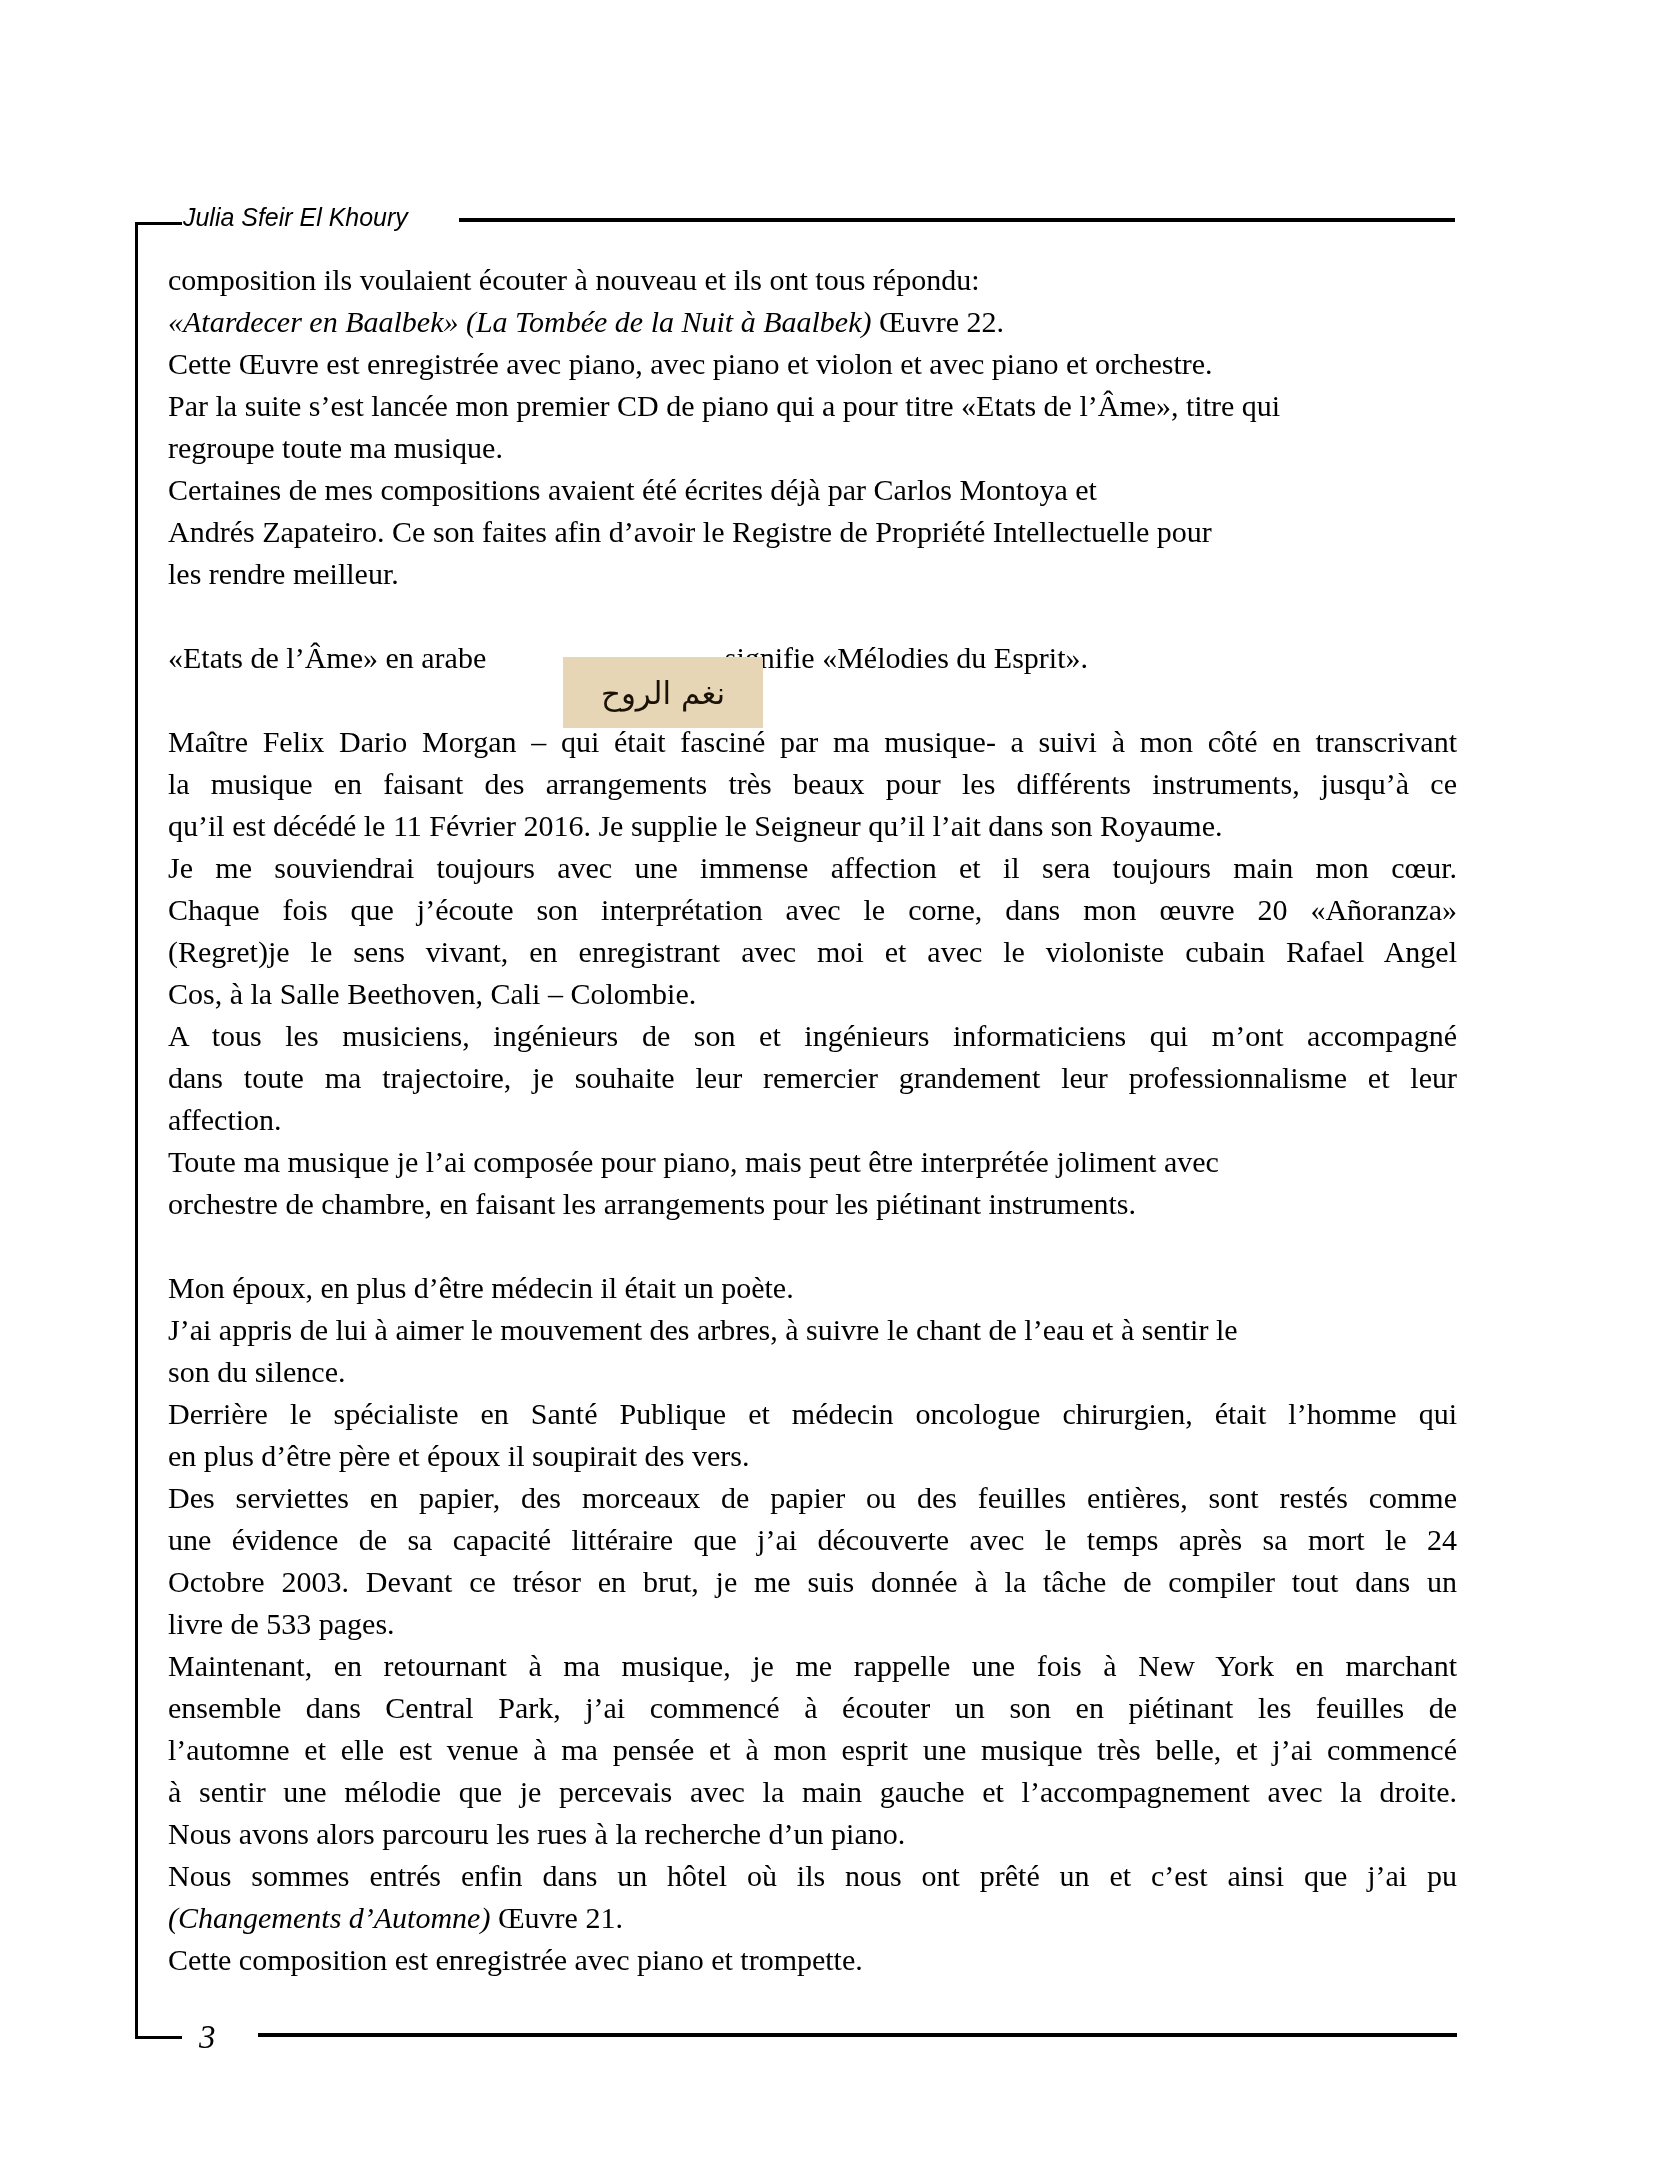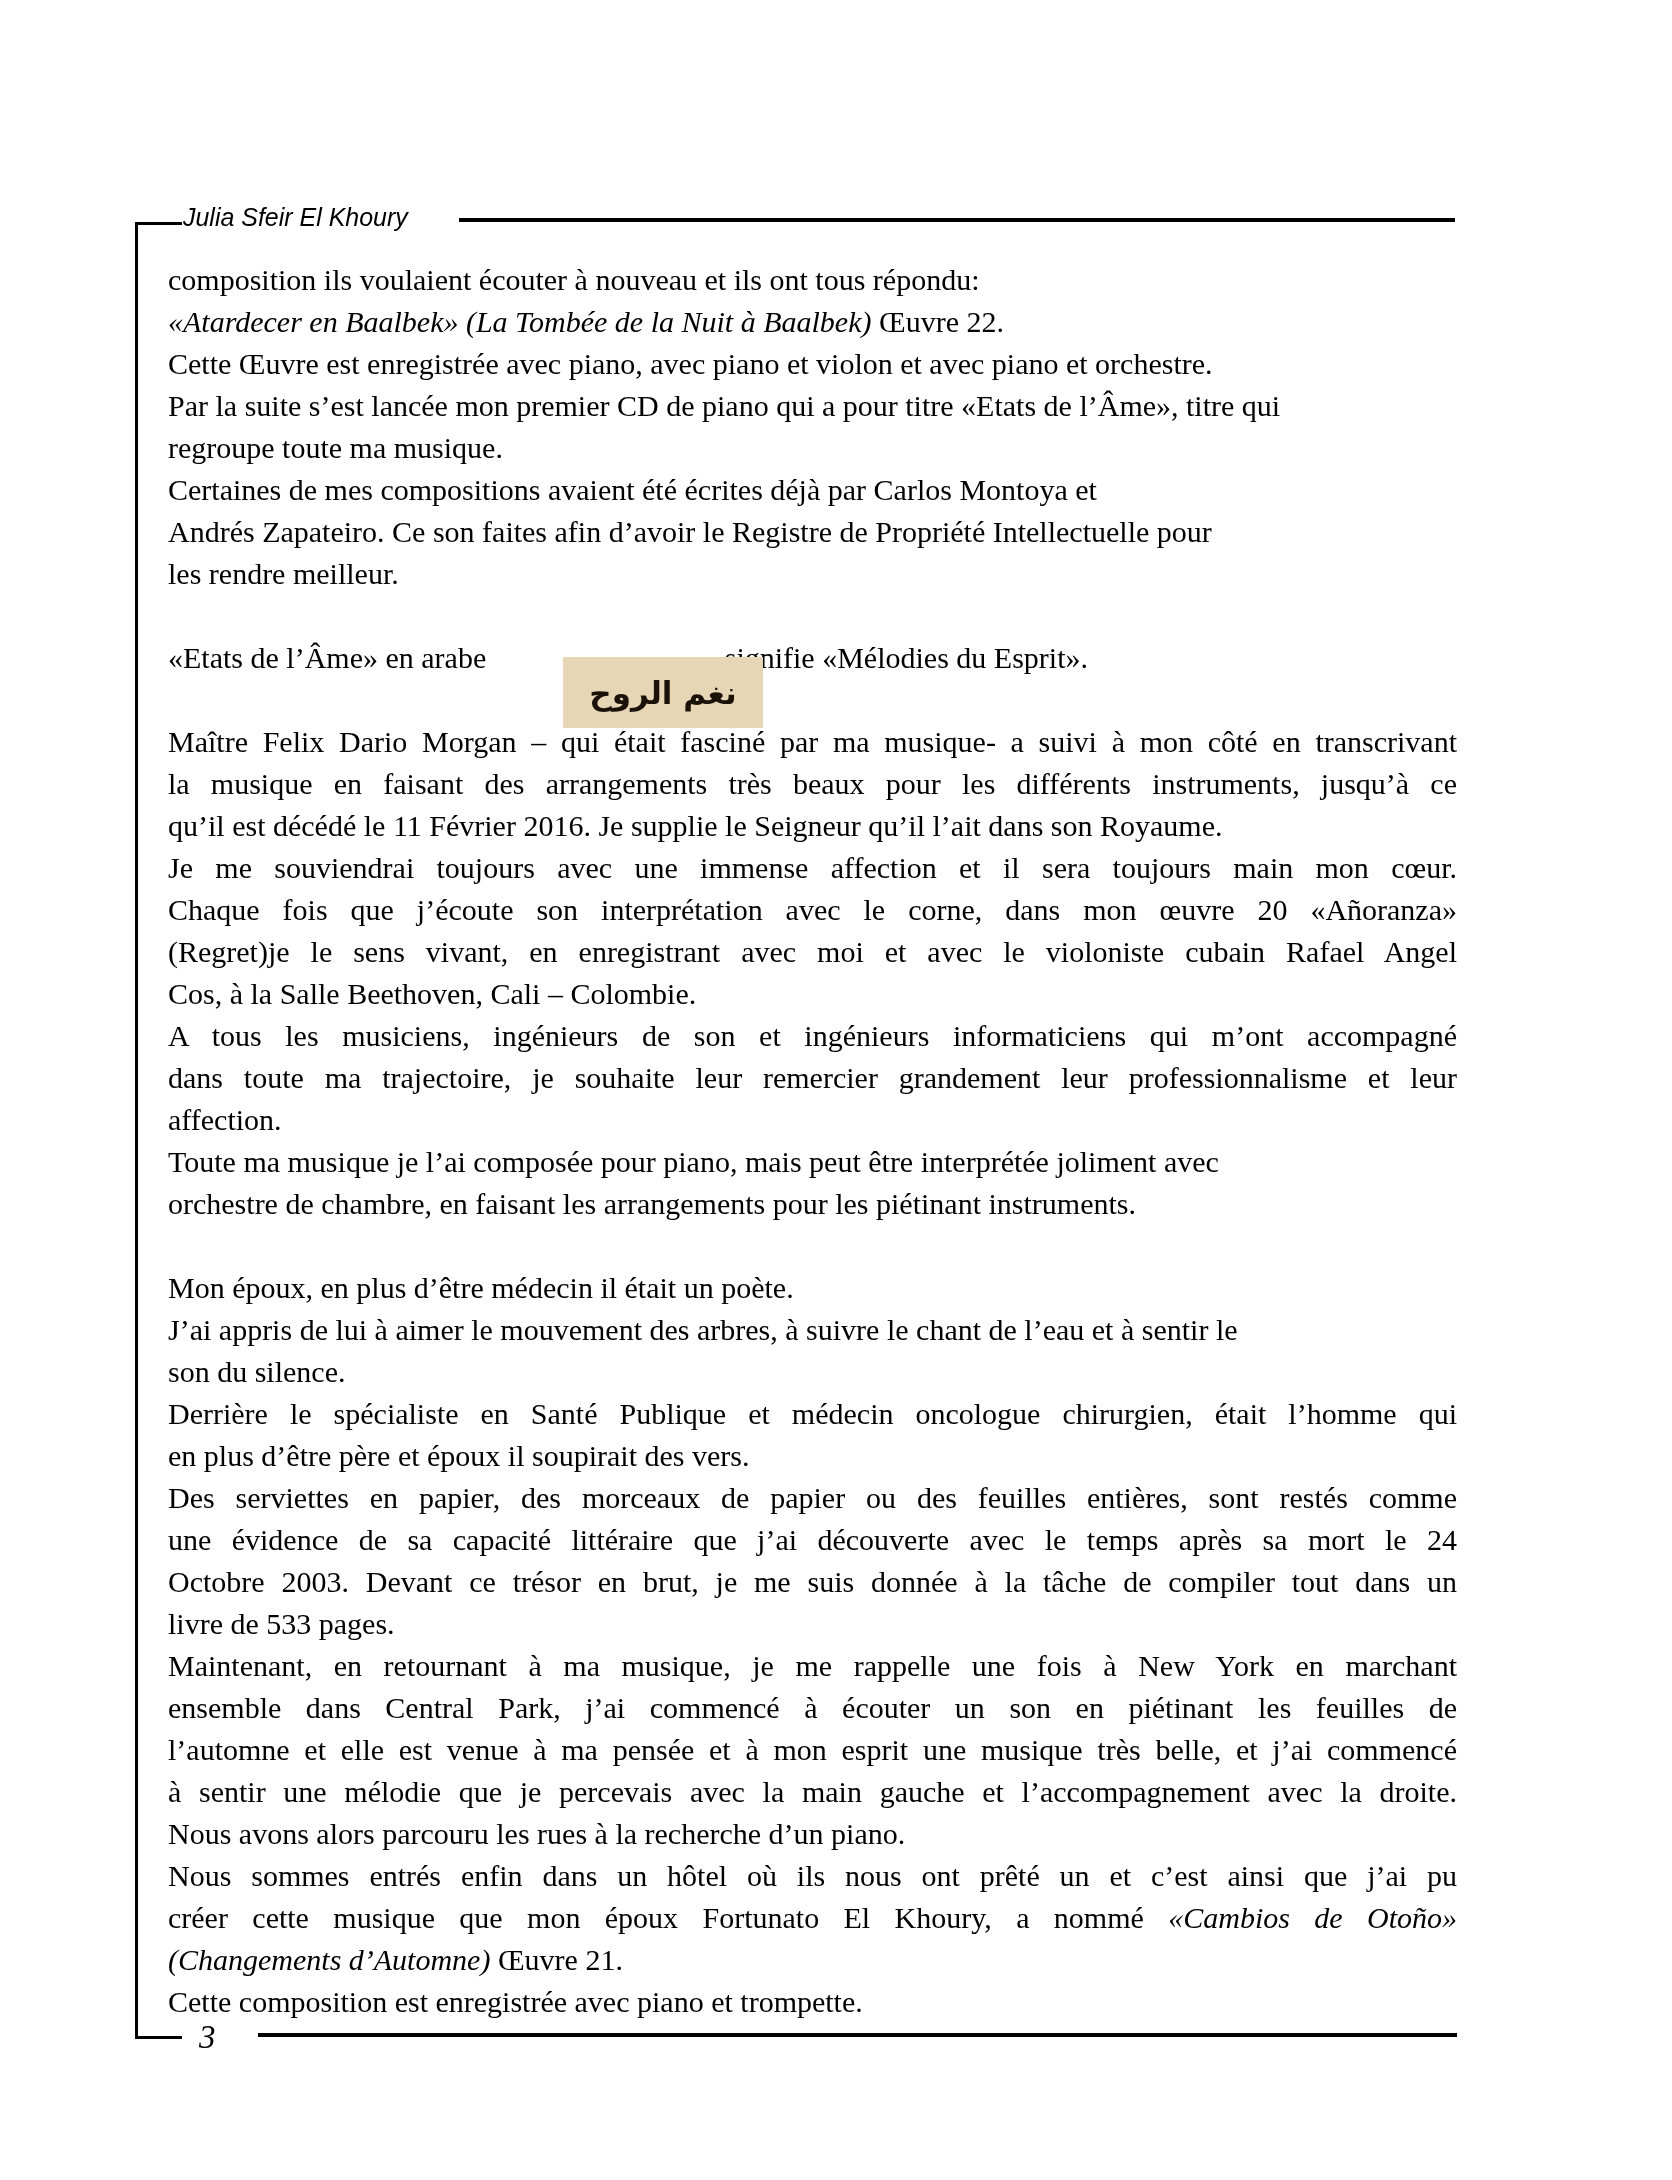--- a/index.html
+++ b/index.html
@@ -9,21 +9,21 @@
   .hdr-name { position: absolute; left: 183px; top: 202px; font-family: "Liberation Sans", sans-serif; font-style: italic; font-size: 26px; line-height: 31px; white-space: nowrap; transform: scaleX(0.96); transform-origin: left center; }
   .hdr-line { position: absolute; left: 459px; top: 218px; width: 996px; height: 3.7px; background: #000; }
   .ftr-stub { position: absolute; left: 135px; top: 2036px; width: 47px; height: 2.8px; background: #000; }
   .ftr-num { position: absolute; left: 199px; top: 2019px; font-family: "Liberation Serif", serif; font-style: italic; font-size: 33px; line-height: 37px; }
   .ftr-line { position: absolute; left: 258px; top: 2033px; width: 1199px; height: 3.7px; background: #000; }
   .body-text { position: absolute; left: 168px; top: 259px; width: 1289px; font-family: "Liberation Serif", serif; font-size: 30px; }
   .ln { height: 42px; line-height: 42px; white-space: nowrap; overflow: visible; text-align: left; }
   .ln.just { text-align: justify; text-align-last: justify; white-space: normal; }
   .ln .it { font-style: italic; }
   .arabic-img { position: absolute; left: 563px; top: 657px; width: 200px; height: 71px; background: #e6d6b6; display: flex; align-items: center; justify-content: center; }
-  .arabic-img span { font-family: "DejaVu Sans", sans-serif; font-weight: bold; font-size: 31px; color: #1a1208; direction: rtl; letter-spacing: 0.9px; }
+  .arabic-img span { font-family: "DejaVu Sans", sans-serif; font-weight: normal; font-size: 31px; color: #1a1208; direction: rtl; letter-spacing: 0.9px; }
   .inline-gap { display: inline-block; width: 231px; }
 </style>
 </head>
 <body>
 
 <div class="frame-v"></div>
 <div class="hdr-stub"></div>
 <div class="hdr-name">Julia Sfeir El Khoury</div>
 <div class="hdr-line"></div>
 
@@ -60,21 +60,20 @@
     <div class="ln just"><span>Des serviettes en papier,  des morceaux de papier ou des feuilles entières, sont restés comme</span></div>
     <div class="ln just"><span>une évidence de sa capacité littéraire que j’ai découverte avec le temps après sa mort le 24</span></div>
     <div class="ln just"><span>Octobre 2003. Devant ce trésor  en brut, je me suis donnée à la tâche de compiler tout dans un</span></div>
     <div class="ln"><span>livre de 533 pages.</span></div>
     <div class="ln just"><span>Maintenant, en retournant à ma musique, je me rappelle une fois à New York en marchant</span></div>
     <div class="ln just"><span>ensemble dans Central Park, j’ai commencé à écouter un son en piétinant les feuilles de</span></div>
     <div class="ln just"><span>l’automne et elle est venue à ma pensée et à mon esprit une musique très belle, et j’ai commencé</span></div>
     <div class="ln just"><span>à sentir une mélodie que je percevais avec la main gauche et l’accompagnement avec la droite.</span></div>
     <div class="ln"><span>Nous avons alors parcouru les rues à la recherche d’un piano.</span></div>
     <div class="ln just"><span>Nous sommes entrés enfin dans un hôtel où ils nous ont prêté un et c’est ainsi que j’ai pu</span></div>
-    <div class="ln just"><span>créer cette musique que mon époux Fortunato El Khoury, a nommé </span><span class="it">«Cambios de Otoño»</span></div>
     <div class="ln"><span class="it">(Changements d’Automne)</span><span> Œuvre 21.</span></div>
     <div class="ln"><span>Cette composition est enregistrée avec piano et trompette.</span></div>
   </div>
 
 <div class="arabic-img">
   <span>نغم الروح</span>
 </div>
 
 <div class="ftr-stub"></div>
 <div class="ftr-num">3</div>

